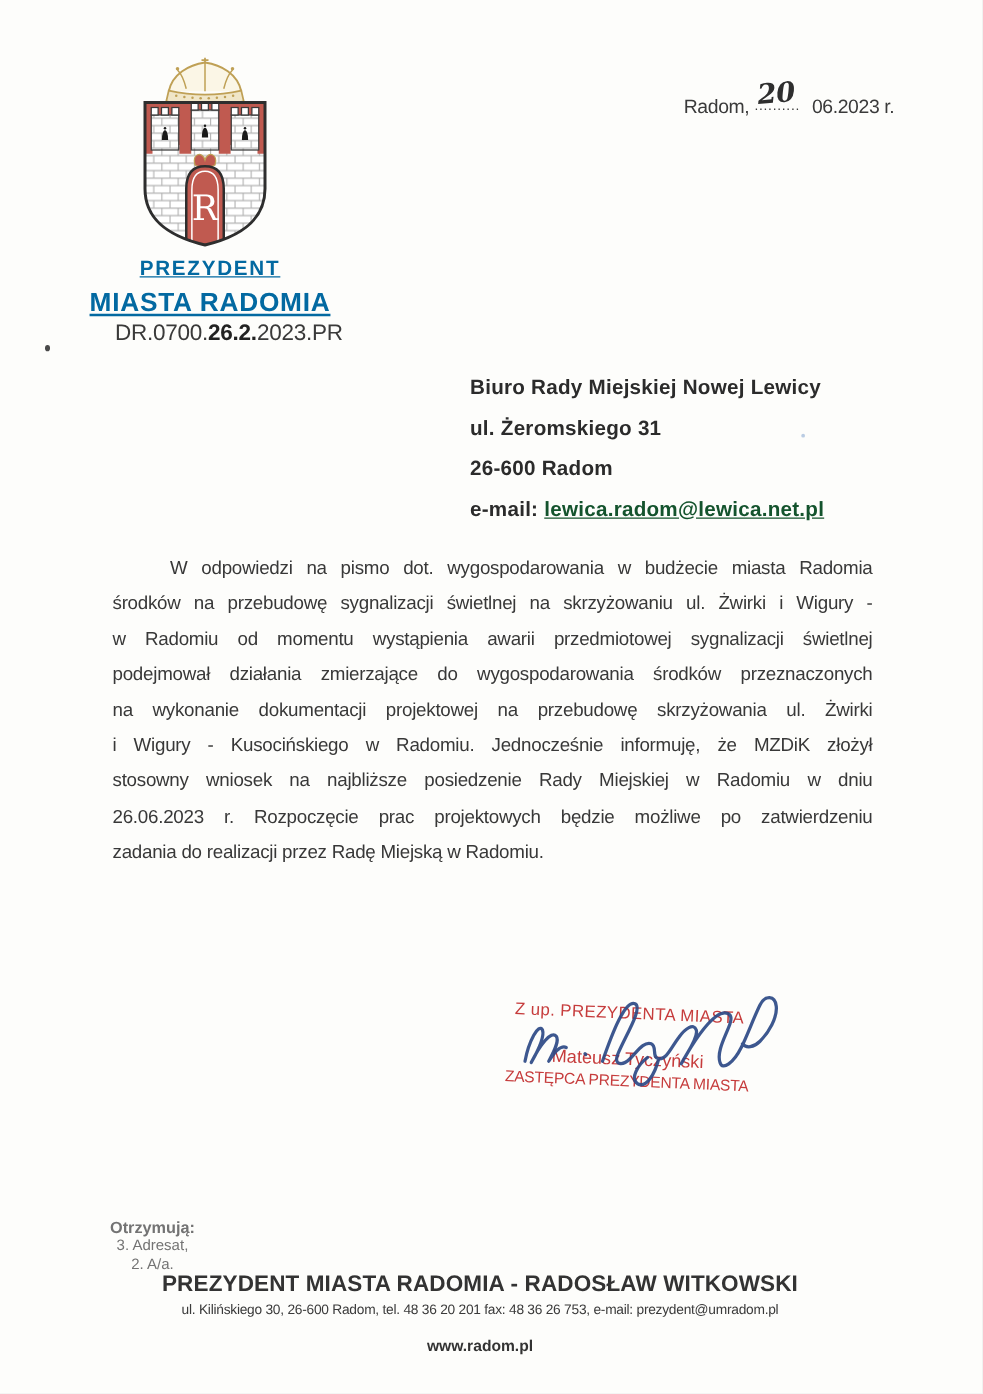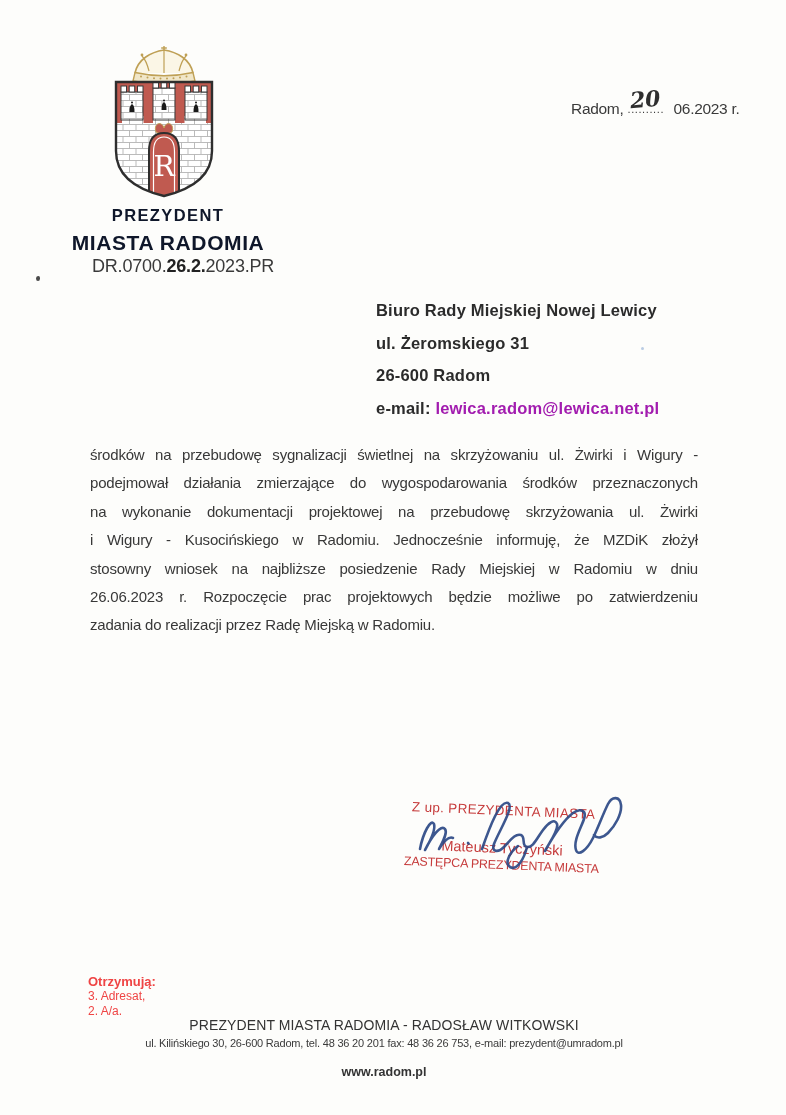--- a/index.html
+++ b/index.html
@@ -14,54 +14,54 @@
     color: #383838;
     overflow: hidden;
   }
 
   
   .crest { position: absolute; left: 113px; top: 46px; width: 102px; height: 153px; }
 
   
   .org-title {
     position: absolute; left: 70px; top: 206px; width: 196px;
-    text-align: center; color: #0f172a;
+    text-align: center; color: #0369a1; text-decoration: underline;
   }
   .org-line1 { font-size: 16.5px; font-weight: bold; letter-spacing: 1.4px; }
   .org-line2 { font-size: 21px; font-weight: bold; letter-spacing: 0.6px; margin-top: 6px; }
   .ref-number {
     position: absolute; left: 92px; top: 256px;
     font-size: 18px; letter-spacing: -0.2px; color: #3a3a3a; white-space: nowrap;
   }
   .ref-bold { font-weight: bold; color: #222; }
 
   
   .date-line {
-    position: absolute; left: 547px; top: 96px;
-    font-size: 15.5px; letter-spacing: -0.3px; color: #3a3a3a; white-space: nowrap; margin-left: 24px;
+    position: absolute; left: 547px; top: 72px;
+    font-size: 15.5px; letter-spacing: -0.3px; color: #3a3a3a; white-space: nowrap;
   }
   .day-slot { position: relative; display: inline-block; width: 46px; height: 18px; vertical-align: baseline; }
   .day-hand {
     position: absolute; left: 2px; top: -10px;
     font-family: "DejaVu Serif", serif; font-style: italic; font-weight: bold;
     font-size: 22px; color: #2e2e2e; transform: rotate(-5deg);
   }
   .day-dots {
     position: absolute; left: 0; bottom: -1px;
     font-size: 11px; letter-spacing: 0.6px; color: #3a3a3a;
   }
 
   
   .recipient {
     position: absolute; left: 376px; top: 294px;
     font-size: 16.5px; font-weight: bold; color: #2b2b2b;
     line-height: 32.5px; letter-spacing: 0.2px; white-space: nowrap;
   }
   .email-link {
-    color: #a21caf; cursor: pointer;
+    color: #14532d; text-decoration: underline; cursor: pointer;
   }
 
   
   .letter-body {
     position: absolute; left: 90px; top: 441px; width: 608px;
     font-size: 15px; letter-spacing: -0.2px; color: #383838;
     line-height: 28.4px;
   }
   .body-line { text-align: justify; text-align-last: justify; }
   .body-line.first { text-indent: 46px; }
@@ -72,30 +72,30 @@
     position: absolute; left: 400px; top: 803px; width: 205px;
     text-align: center; color: #c63c3c; transform: rotate(2.4deg);
     white-space: nowrap;
   }
   .stamp-line1 { font-size: 13.5px; letter-spacing: 0.3px; }
   .stamp-name  { font-size: 14.5px; margin-top: 22px; }
   .stamp-title { font-size: 12.5px; margin-top: 2px; letter-spacing: -0.2px; }
   .signature { position: absolute; left: 396px; top: 786px; width: 240px; height: 100px; }
 
   
-  .distribution { position: absolute; left: 88px; top: 974px; color: #ef4444; }
+  .distribution { position: absolute; left: 88px; top: 974px; color: #737373; text-align: center; }
   .dist-heading { font-size: 13px; font-weight: bold; }
   .dist-item { font-size: 12px; line-height: 15px; }
 
   
   .page-footer {
     position: absolute; left: 0; top: 1017px; width: 768px;
     text-align: center; color: #333;
   }
-  .footer-line1 { font-size: 14px; font-weight: normal; letter-spacing: 0.1px; }
+  .footer-line1 { font-size: 18px; font-weight: bold; letter-spacing: 0.1px; }
   .footer-line2 { font-size: 11px; letter-spacing: -0.2px; margin-top: 4px; color: #3a3a3a; }
   .footer-line3 { font-size: 12.5px; font-weight: bold; margin-top: 16px; }
 
   
   .speck1 { position: absolute; left: 36px; top: 276px; width: 4px; height: 5px; background: #4a4a4a; border-radius: 50% 40% 50% 50%; }
   .speck2 { position: absolute; left: 641px; top: 347px; width: 3px; height: 3px; background: #9db7d8; border-radius: 50%; opacity: 0.7; }
 </style>
 </head>
 <body>
 
@@ -193,21 +193,23 @@
 
   <div class="recipient">
     <div>Biuro Rady Miejskiej Nowej Lewicy</div>
     <div>ul. Żeromskiego 31</div>
     <div>26-600 Radom</div>
     <div><span>e-mail:</span>
       <a class="email-link">lewica.radom@lewica.net.pl</a></div>
   </div>
 
   <div class="letter-body">
+    <div class="body-line first">W odpowiedzi na pismo dot. wygospodarowania w budżecie miasta Radomia</div>
     <div class="body-line">środków na przebudowę sygnalizacji świetlnej na skrzyżowaniu ul. Żwirki i Wigury -</div>
+    <div class="body-line">w Radomiu od momentu wystąpienia awarii przedmiotowej sygnalizacji świetlnej</div>
     <div class="body-line">podejmował działania zmierzające do wygospodarowania środków przeznaczonych</div>
     <div class="body-line">na wykonanie dokumentacji projektowej na przebudowę skrzyżowania ul. Żwirki</div>
     <div class="body-line">i Wigury - Kusocińskiego w Radomiu. Jednocześnie informuję, że MZDiK złożył</div>
     <div class="body-line">stosowny wniosek na najbliższe posiedzenie Rady Miejskiej w Radomiu w dniu</div>
     <div class="body-line">26.06.2023 r. Rozpoczęcie prac projektowych będzie możliwe po zatwierdzeniu</div>
     <div class="body-line last">zadania do realizacji przez Radę Miejską w Radomiu.</div>
   </div>
 
   <div class="stamp">
     <div class="stamp-line1">Z up. PREZYDENTA MIASTA</div>

